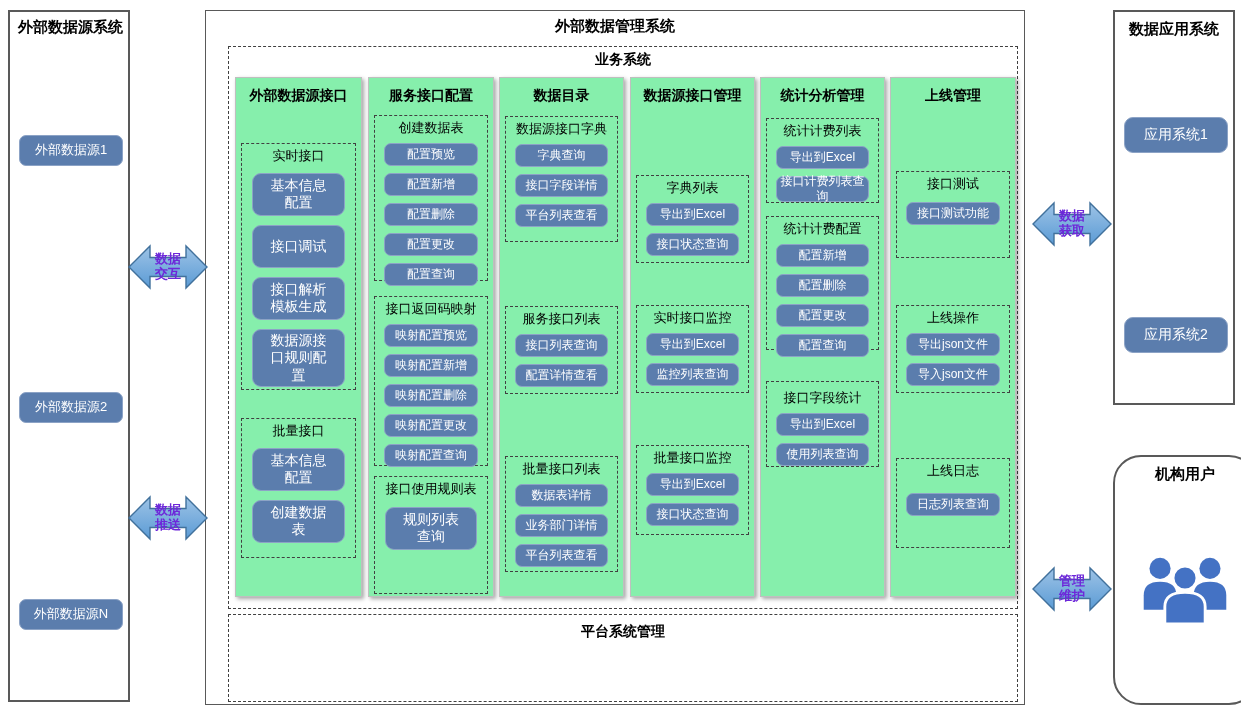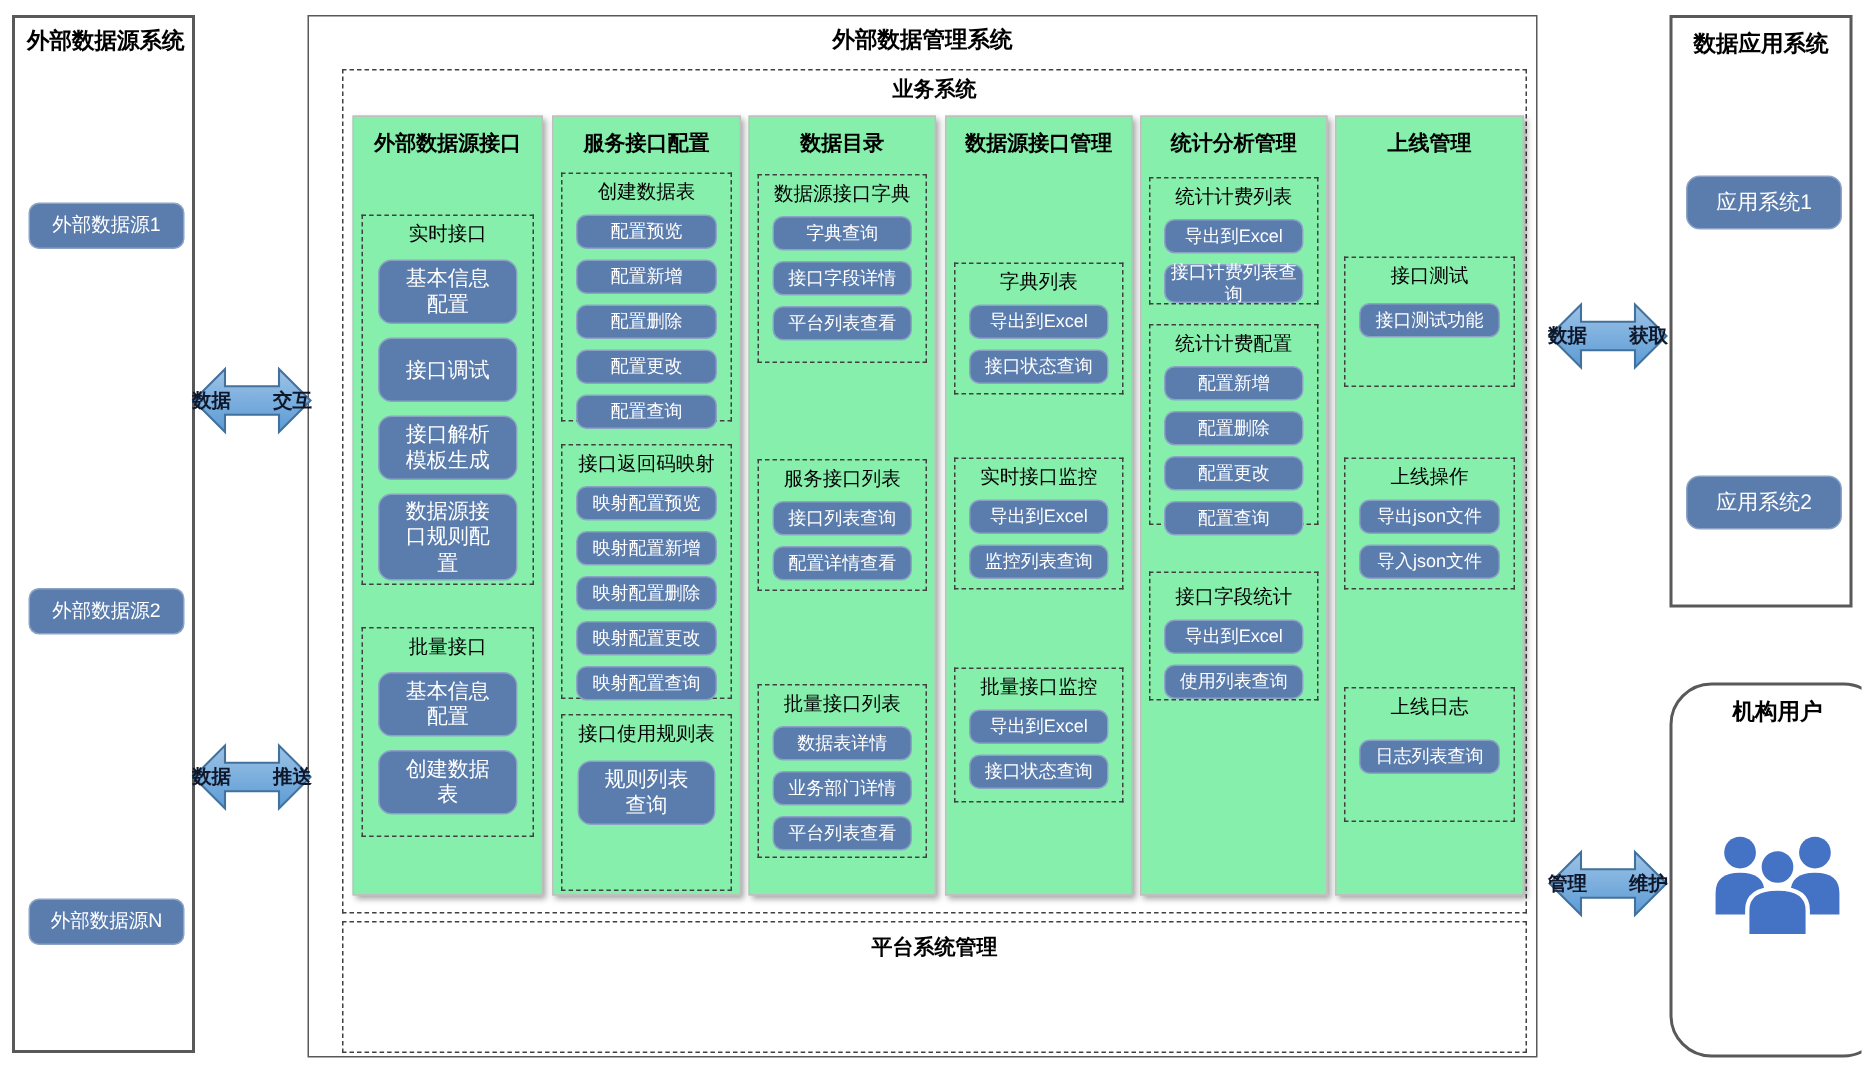--- a/index.html
+++ b/index.html
@@ -20,22 +20,22 @@
        display:flex;align-items:center;justify-content:center;text-align:center;
        box-sizing:border-box;line-height:1.25;cursor:default;}
   .btn-sm{font-size:12px;width:calc(100% - 18px);min-height:23px;padding:2px 3px;margin-top:7px;}
   .btn-lg{font-size:14px;width:calc(100% - 20px);min-height:43px;padding:2px 16px;margin-top:9px;border-radius:9px;}
   .side-btn{position:absolute;left:9px;width:104px;height:31px;font-size:13px;border-radius:7px;}
   .app-btn{position:absolute;left:9px;width:104px;height:36px;font-size:14px;border-radius:9px;}
   .plat-btn{width:88px;height:34px;font-size:13px;border-radius:9px;flex:0 0 auto;}
   .plat-row{position:absolute;left:10px;right:10px;bottom:10px;display:flex;justify-content:space-between;}
   .arrow{position:absolute;width:80px;height:48px;}
   .arrow svg{position:absolute;inset:0;}
-  .arrow-label{position:absolute;inset:0;display:flex;align-items:center;justify-content:space-between;
-               font-weight:bold;font-size:13px;line-height:1.12;color:#0f172a;}
+  .arrow-label{position:absolute;inset:0;display:flex;flex-direction:column;align-items:center;justify-content:center;
+               font-weight:bold;font-size:13px;line-height:1.12;color:#6d28d9;}
   .users-wrap{position:absolute;left:50%;transform:translateX(-50%);top:95px;}
 </style>
 </head>
 <body>
 
 <div class="panel" style="left:8px;top:10px;width:122px;height:692px;">
   <div class="panel-title" style="font-size:15px;text-align:left;padding:6px 0 0 8px;">外部数据源系统</div>
   <div id="left-sources">
       <div class="btn side-btn" style="top: 123px;">外部数据源1</div>
       <div class="btn side-btn" style="top: 380px;">外部数据源2</div>

